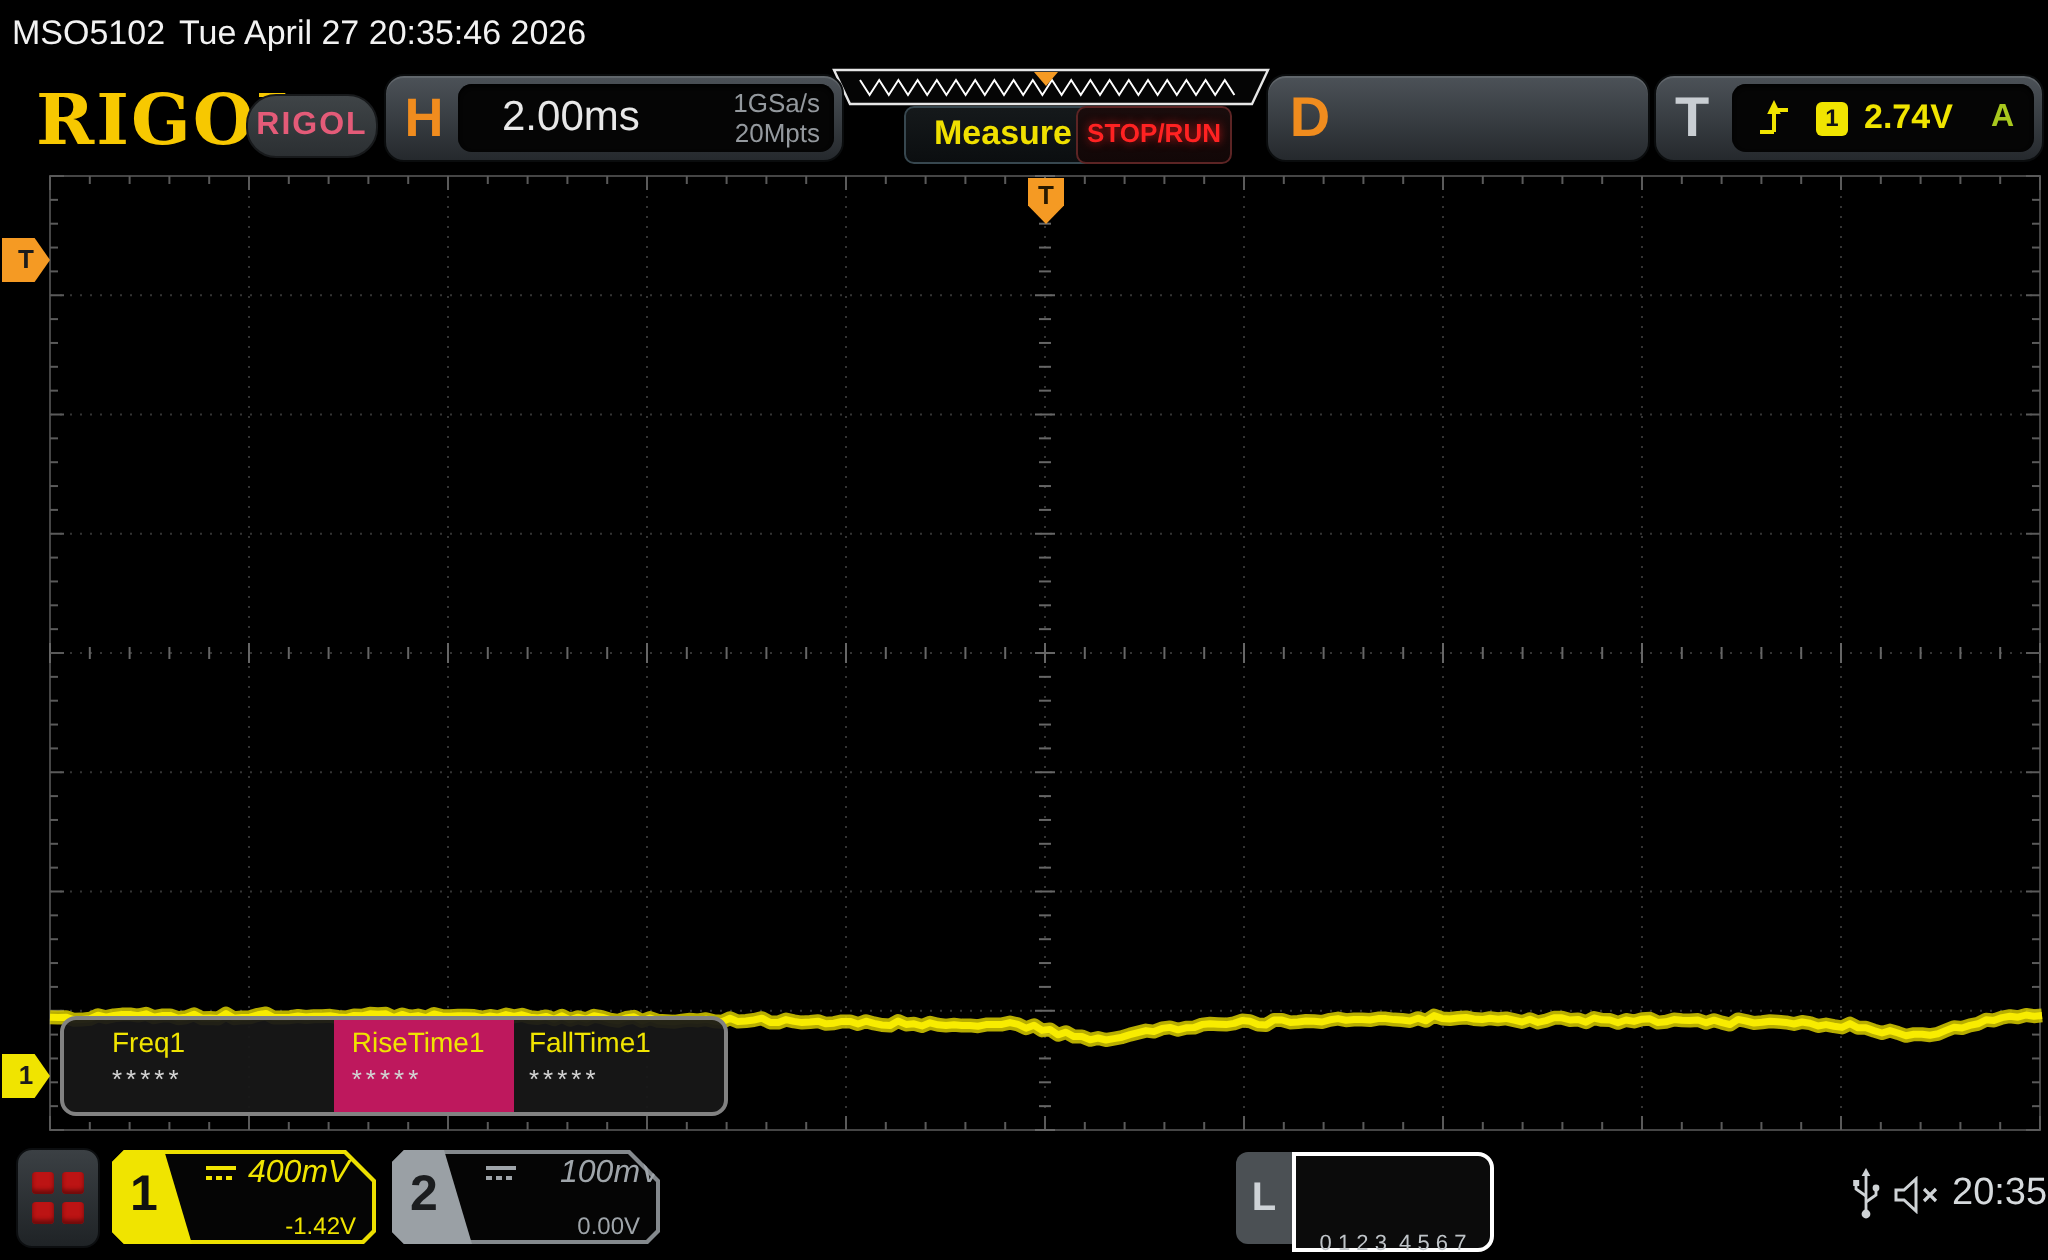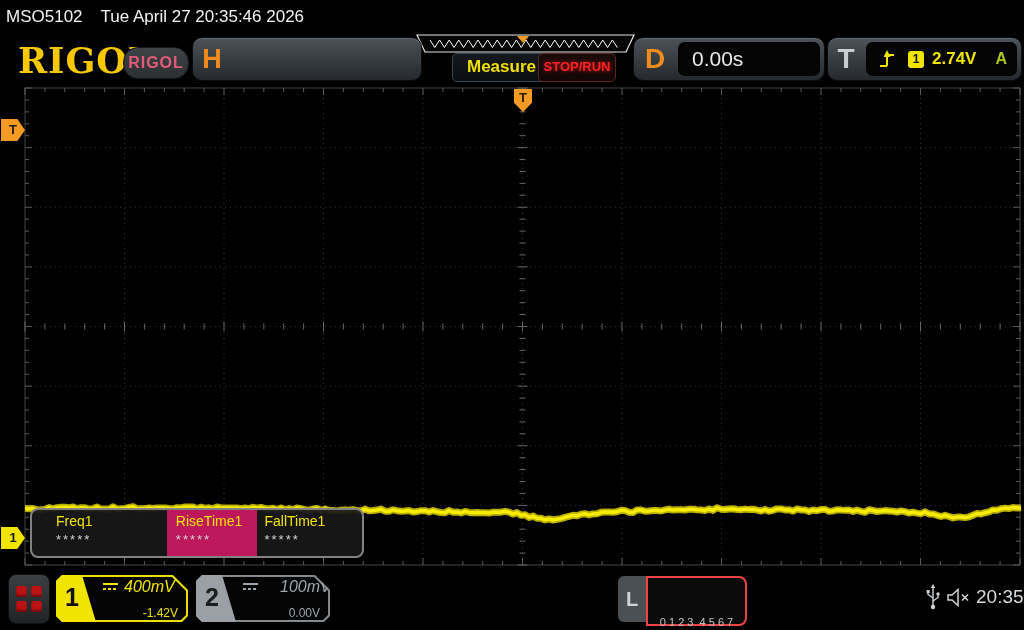--- a/index.html
+++ b/index.html
@@ -3,21 +3,21 @@
 <meta charset="utf-8">
 <style>
   html,body{margin:0;padding:0;background:#000;}
   .screen{position:relative;width:1024px;height:630px;background:#000;overflow:hidden;
           font-family:"Liberation Sans",sans-serif;-webkit-font-smoothing:antialiased;}
   .abs{position:absolute;}
   svg.layer{position:absolute;left:0;top:0;z-index:0;}
 
   
   .titlebar{left:6px;top:7px;color:#f2f2f2;font-size:17px;z-index:2;}
-  .titlebar .model{margin-right:18px;}
+  .titlebar .model{margin-right:7px;}
 
   
   .logo{left:18px;top:40px;color:#f7c800;font-family:"DejaVu Serif",serif;
         font-weight:bold;font-size:35px;letter-spacing:1px;z-index:2;}
   .runstate{left:123px;top:47px;width:64px;height:30px;border-radius:15px;
             background:linear-gradient(#3f4447,#2b2f32);border:1px solid #17191b;
             color:#e45b78;font-weight:bold;font-size:16px;letter-spacing:1px;
             text-align:center;line-height:30px;z-index:2;}
 
   
@@ -98,21 +98,21 @@
   .chline2{position:absolute;right:10px;bottom:2px;font-size:12px;}
   .ch1 .chline1,.ch1 .chline2{color:#f0e400;}
   .ch2 .chline1,.ch2 .chline2{color:#9fa5aa;gap:16px;}
   .dcicon{margin-right:5px;}
 
   .lwidget{left:618px;top:576px;width:127px;height:46px;z-index:2;}
   .ltab{position:absolute;left:0;top:0;width:28px;height:46px;background:#4b5054;
         border-radius:6px 0 0 6px;color:#ced3d7;font-weight:bold;font-size:20px;
         text-align:center;line-height:46px;}
   .lbody{position:absolute;left:28px;top:0;width:97px;height:42px;background:#0b0b0b;
-        border:2px solid #ef4444;border-radius:0 8px 8px 0;color:#bfc4c8;font-size:11px;
+        border:2px solid #ffffff;border-radius:0 8px 8px 0;color:#bfc4c8;font-size:11px;
         line-height:16px;text-align:center;white-space:pre;padding-top:4px;box-sizing:content-box;}
 
   .statusicon{z-index:2;}
   .clock{left:976px;top:586px;color:#d6dadd;font-size:19px;z-index:2;}
 </style>
 </head>
 <body>
 
 <div class="screen">
 
@@ -419,30 +419,34 @@
 
   <div class="abs titlebar">
     <span class="model">MSO5102</span><span>Tue April 27 20:35:46 2026</span>
   </div>
 
   <div class="abs logo">RIGOL</div>
   <div class="abs runstate">RIGOL</div>
 
   <div class="abs hbox box-h">
     <div class="tabletter">H</div>
+    <div class="inner">
+      <div class="timebase">2.00ms</div>
+      <div class="rates">
+        <div>1GSa/s</div>
+        <div>20Mpts</div>
+      </div>
+    </div>
   </div>
 
   <div class="abs hbtn btn-measure">Measure</div>
   <div class="abs hbtn btn-stoprun">STOP/RUN</div>
 
   <div class="abs hbox box-d">
     <div class="tabletter">D</div>
-    <div class="inner">
-      <div class="delayval">0.00s</div>
-    </div>
   </div>
 
   <div class="abs hbox box-t">
     <div class="tabletter">T</div>
     <div class="inner">
       <svg width="17" height="20" viewBox="0 0 17 20" style="margin-left:13px">
         <path d="M1 17 H8 M8 17 V6 M8 6 H15" stroke="#f0e400" stroke-width="2" fill="none"></path>
         <path d="M8 1 L4.6 8 L11.4 8 Z" fill="#f0e400"></path>
       </svg>
       <div class="trig-src">1</div>

